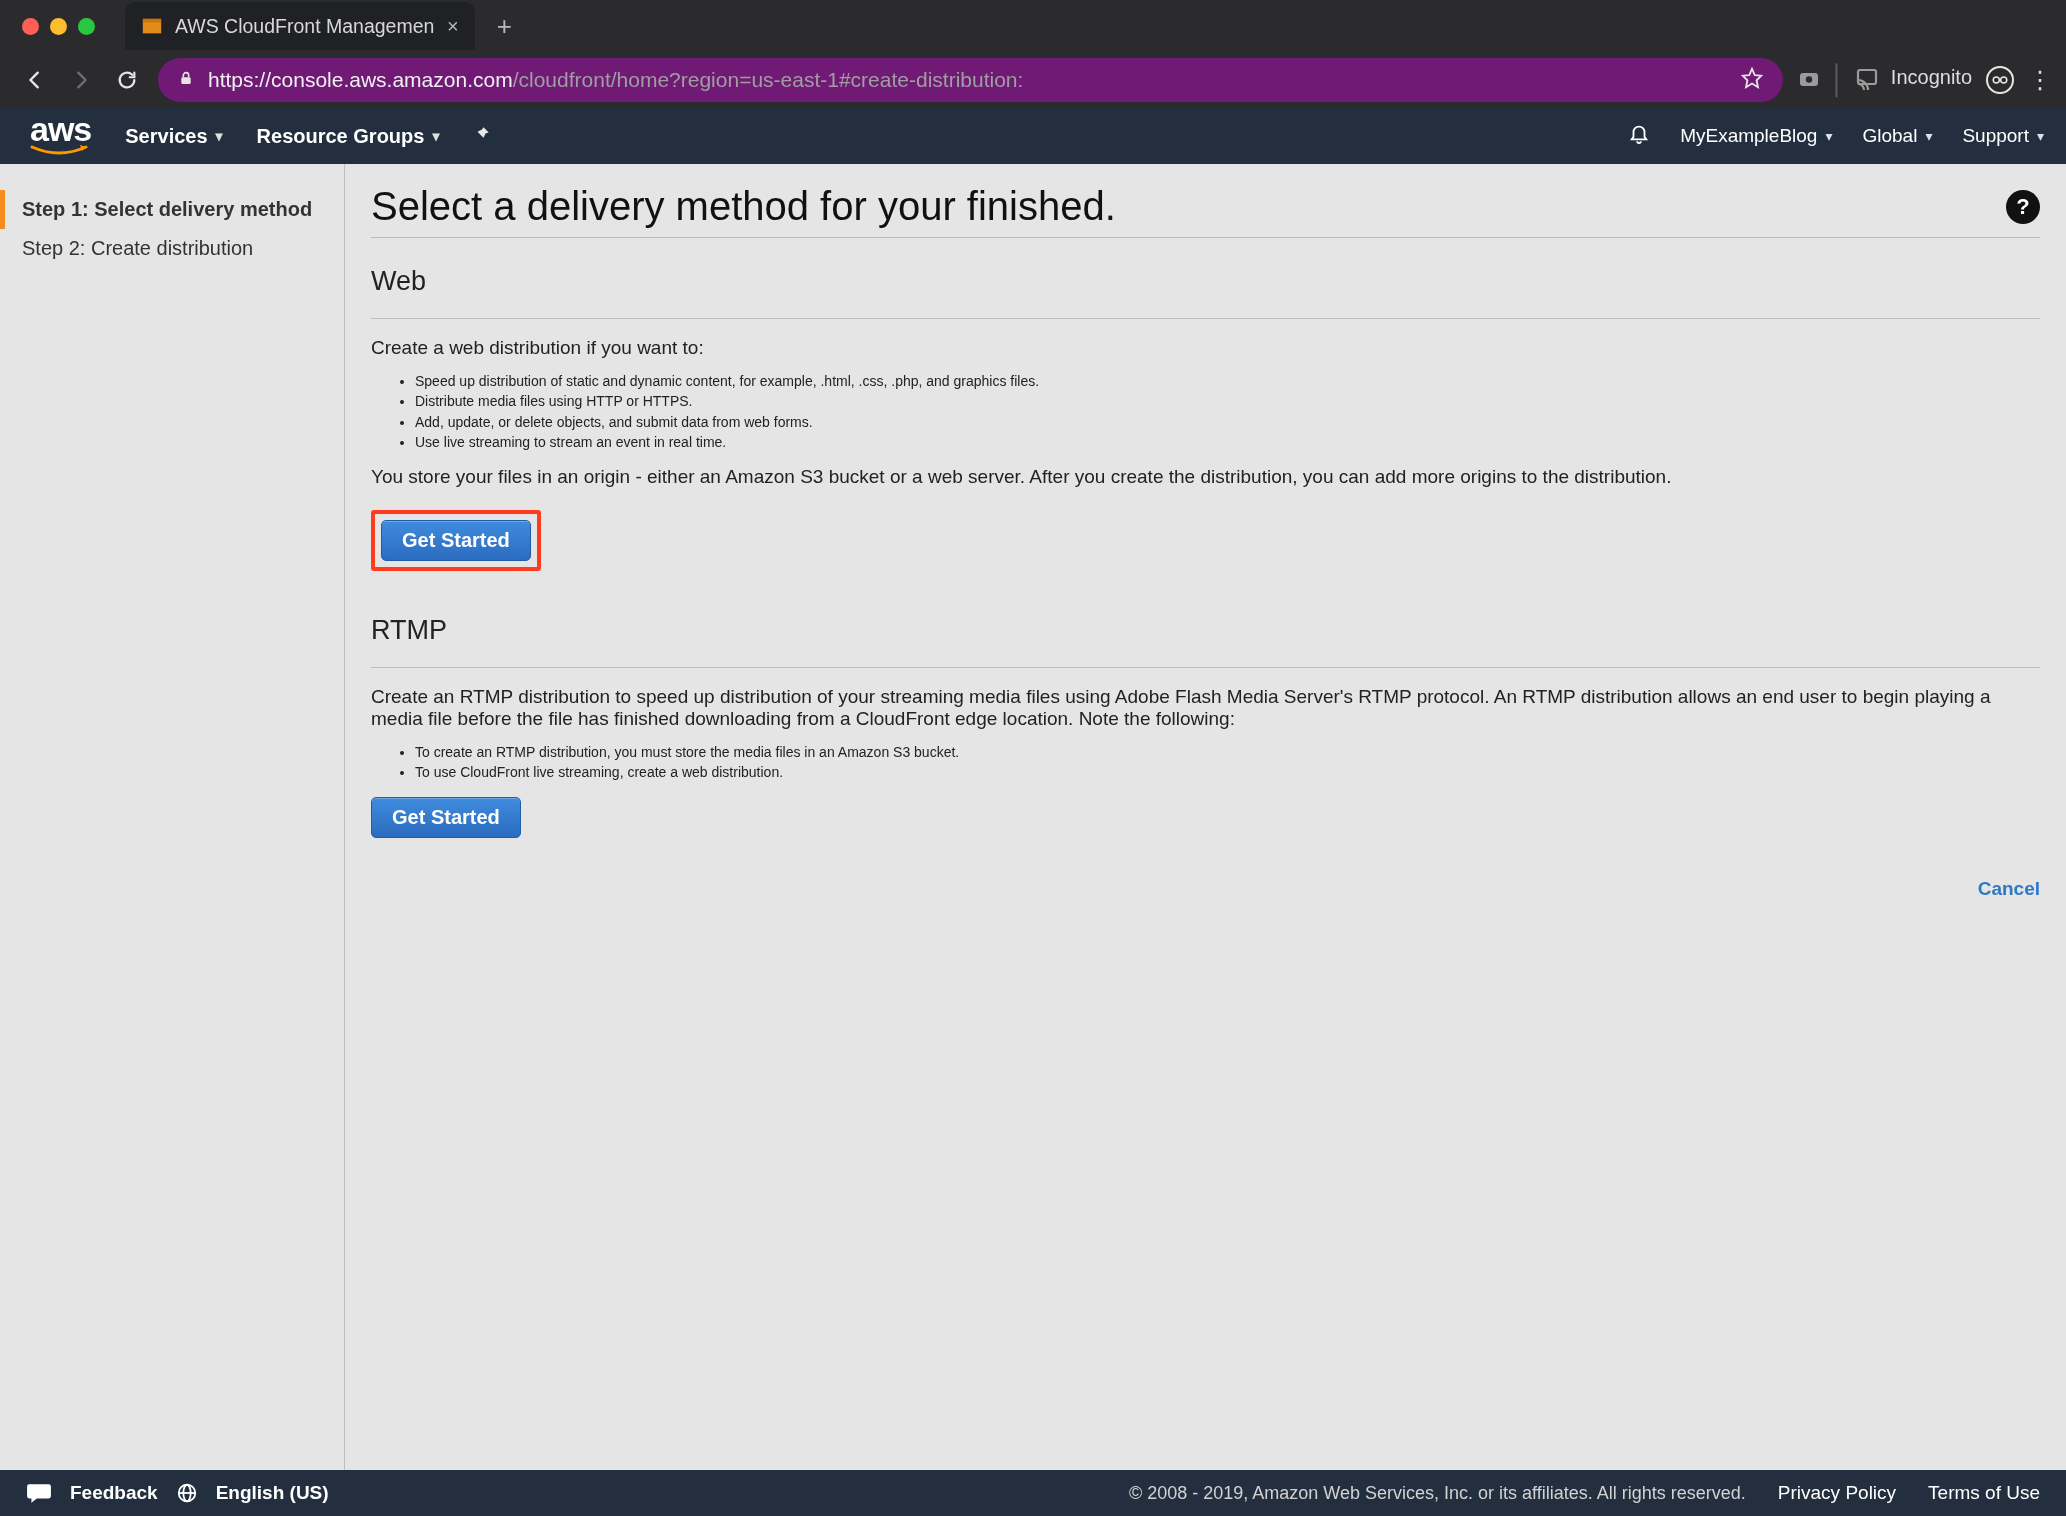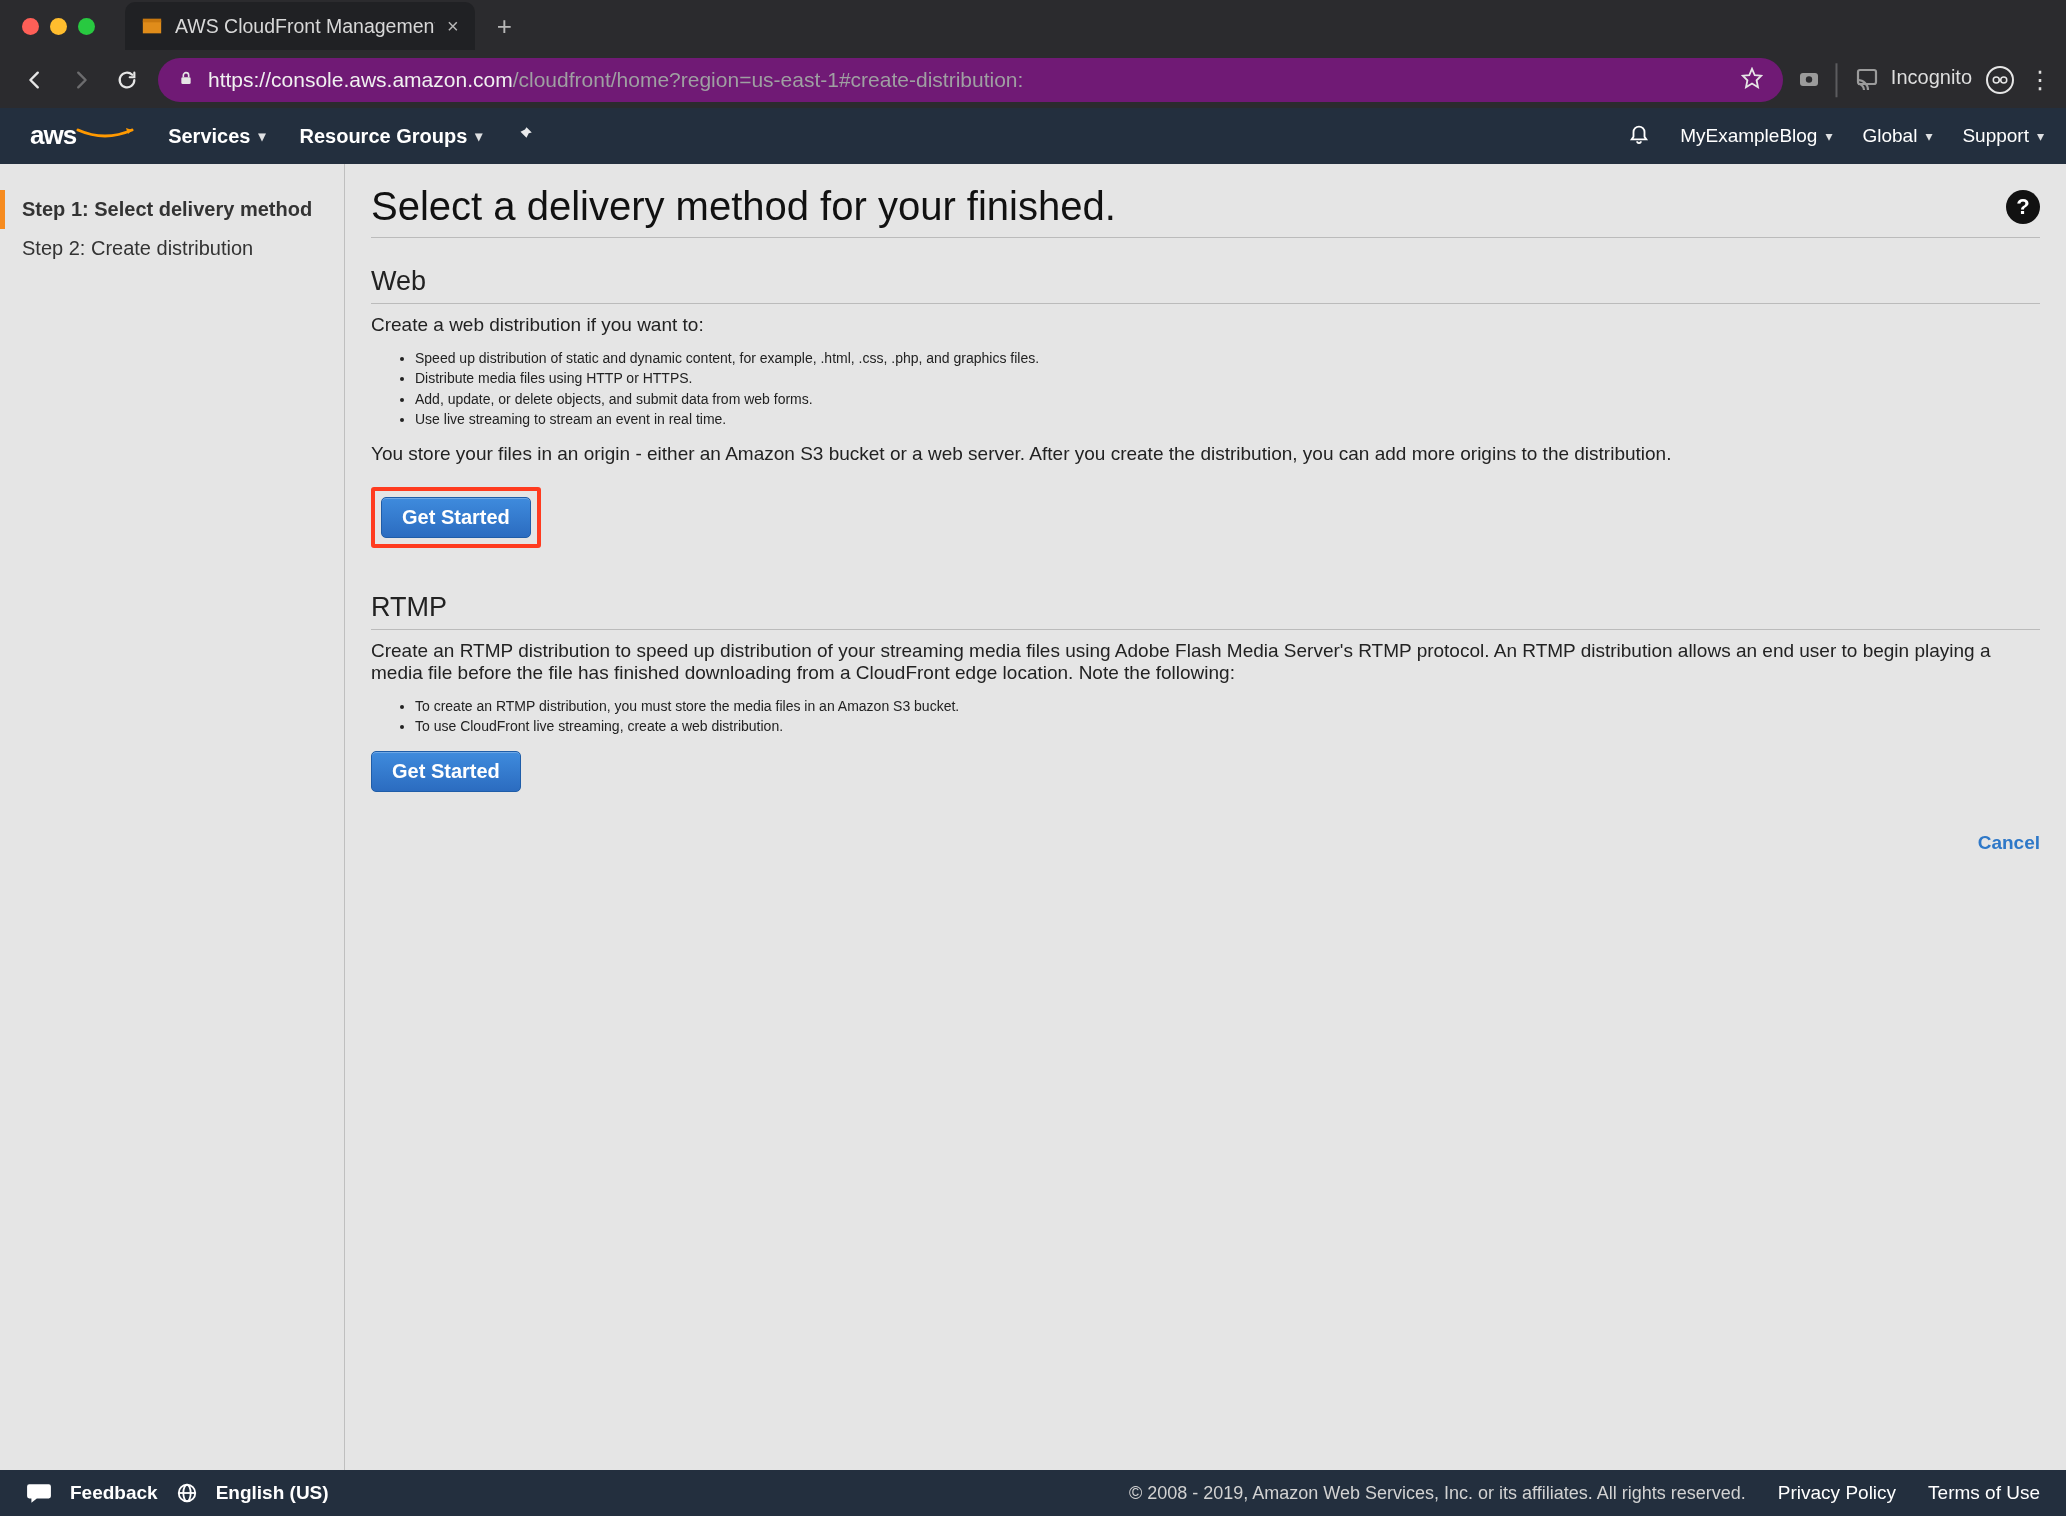--- a/index.html
+++ b/index.html
@@ -24,21 +24,21 @@
   .omnibox { flex:1; background:#701a75; border-radius:30px; height:44px; display:flex; align-items:center; padding:0 20px; margin:0 6px; font-size:21px; color:#9f9fa2; gap:14px;}
   .omnibox .lock{color:#dcdcdc;}
   .omnibox .host{color:#f0f0f0;}
   .omni-actions{margin-left:auto;display:flex;align-items:center;gap:14px;}
   .right-cluster{display:flex;gap:14px;padding-left:8px;color:#dedede;}
   .incog-badge{display:inline-flex;align-items:center;justify-content:center;width:28px;height:28px;border:2px solid #e6e6e6;border-radius:50%;font-size:13px;color:#e6e6e6;}
   .kebab{font-size:24px;}
 
   
   .aws-nav { background:#232f3e; color:#fff; height:56px; display:flex; align-items:center; padding:0 22px 0 30px; gap:34px; }
-  .aws-logo { font-weight:700; font-size:26px; letter-spacing:-1px; display:flex; flex-direction:row; line-height:.75; }
+  .aws-logo { font-weight:700; font-size:34px; letter-spacing:-1px; display:flex; flex-direction:column; line-height:.75; }
   .aws-logo .smile{ height:10px; margin-top:2px; }
   .aws-logo .smile svg{display:block;}
   .aws-link { color:#fff; font-size:20px; font-weight:600; display:flex; align-items:center; gap:8px; cursor:pointer;}
   .aws-link .caret{font-size:14px; opacity:.85;}
   .aws-pin{font-size:20px;opacity:.9;}
   .aws-spacer{flex:1;}
   .aws-right{display:flex;align-items:center;gap:30px;}
   .aws-bell{font-size:22px;}
   .aws-right .aws-link{font-weight:500;font-size:19px;}
 
@@ -47,21 +47,21 @@
   .sidebar { width:345px; border-right:1px solid #bfbfbf; padding-top:26px; }
   .step { padding:8px 12px 8px 22px; font-size:20px; color:#333; cursor:pointer;}
   .step.active { border-left:5px solid #f68b1f; font-weight:700; padding-left:17px; }
   .step.inactive{color:#333;}
 
   .content { flex:1; padding:20px 26px 10px 26px; overflow:auto; position:relative;}
   .page-head { display:flex; align-items:center; border-bottom:1px solid #bbb; padding-bottom:8px; margin-bottom:28px;}
   .page-title { font-size:40px; font-weight:500; color:#111; }
   .help-icon { margin-left:auto; width:34px; height:34px; background:#111; color:#fff; border-radius:50%; display:flex; align-items:center; justify-content:center; font-size:22px; font-weight:700;}
 
-  .section-title { font-size:27px; color:#222; padding-bottom:6px; border-bottom:1px solid #bbb; margin-bottom:10px; }
+  .section-title { font-size:27px; color:#222; padding-bottom:21px; border-bottom:1px solid #bbb; margin-bottom:18px; }
   .para { font-size:19px; color:#222; margin-bottom:12px; }
   .bullets { padding-left:44px; margin-bottom:14px; }
   .bullets li { font-size:14px; color:#222; line-height:1.45; list-style:disc; }
   .btn-primary { display:inline-block; background:linear-gradient(#3f8bdd,#2b6cc0); color:#fff; font-size:20px; font-weight:600; border:1px solid #1f5da8; border-radius:5px; padding:8px 20px; cursor:pointer; box-shadow:inset 0 1px 0 rgba(255,255,255,.25);}
   .btn-wrap{margin:14px 0 40px 0;}
   .btn-wrap.hl{display:inline-block;border:4px solid #ff3b1f;border-radius:3px;padding:6px;margin-top:10px;margin-bottom:44px;}
   .cancel-row{text-align:right;margin-top:18px;}
   .cancel-link{color:#2e78c8;font-size:19px;font-weight:600;text-decoration:none;cursor:pointer;}
 
   

